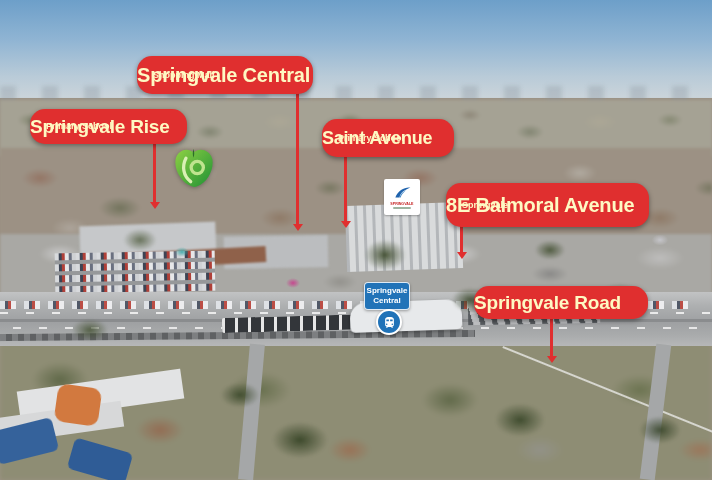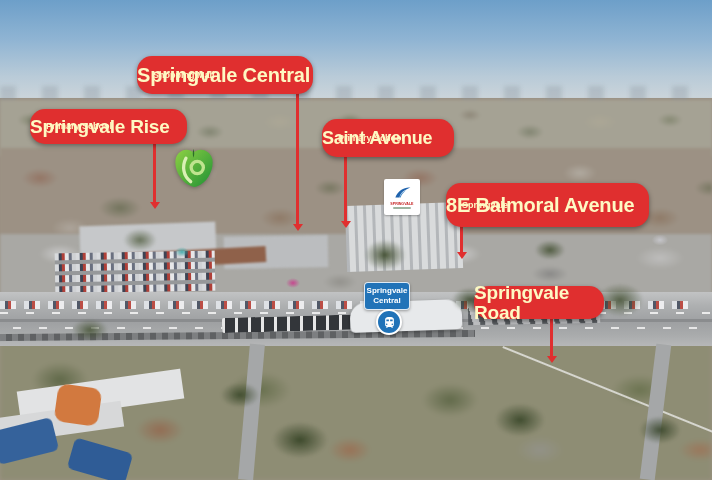--- a/index.html
+++ b/index.html
@@ -117,21 +117,21 @@
   
   .co{background:var(--label_red,#e02f2f);color:#fef9c3;text-align:left;border-radius:15px;
       box-shadow:0 2px 5px rgba(0,0,0,.4);display:flex;flex-direction:column;
       justify-content:center;line-height:1.02;z-index:20;}
   .co .t{position:static;font-weight:bold;letter-spacing:-.2px;}
   .co .s{position:static;font-weight:bold;font-size:9px;margin-top:1px;padding-left:16px;}
   #co-central{left:137px;top:56px;width:176px;height:38px;}  #co-central .t{font-size:20px;}
   #co-rise   {left:30px;top:109px;width:157px;height:35px;}  #co-rise .t{font-size:19px;}
   #co-joseph {left:322px;top:119px;width:132px;height:38px;} #co-joseph .t{font-size:18px;}
   #co-prop   {left:446px;top:183px;width:203px;height:44px;} #co-prop .t{font-size:20px;}
-  #co-road   {left:474px;top:286px;width:130px;height:33px;} #co-road .t{font-size:19px;}
+  #co-road   {left:474px;top:286px;width:174px;height:33px;} #co-road .t{font-size:19px;}
 
   .ptr{width:3px;background:var(--label_red,#e02f2f);z-index:15;}
   .ptr::after{content:"";position:absolute;left:50%;top:100%;transform:translateX(-50%);
       margin-top:-1px;border:5px solid transparent;border-top:7px solid var(--label_red,#e02f2f);}
   #p-central{left:296px;top:93px;height:132px;}
   #p-rise   {left:153px;top:143px;height:60px;}
   #p-joseph {left:344px;top:156px;height:66px;}
   #p-prop   {left:460px;top:222px;height:31px;}
   #p-road   {left:550px;top:318px;height:39px;}
 

